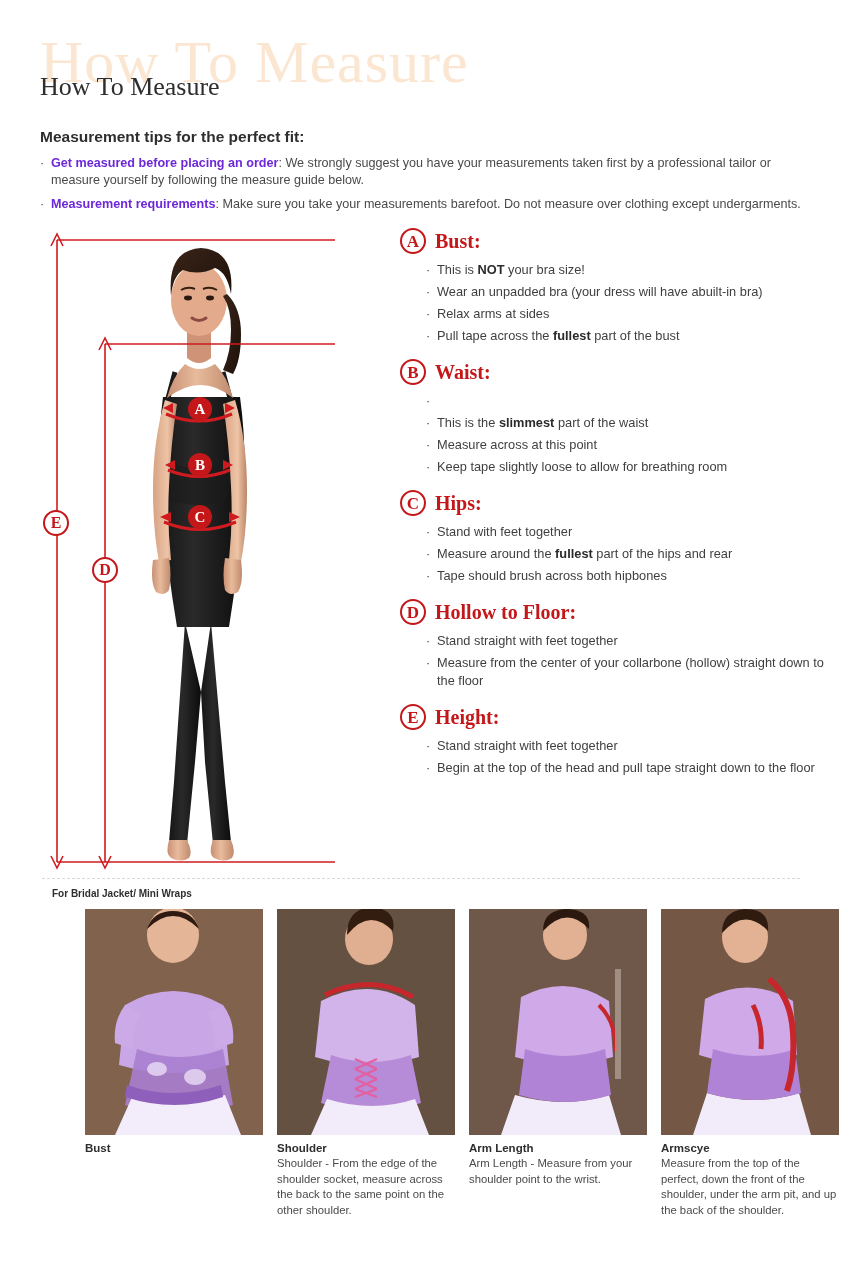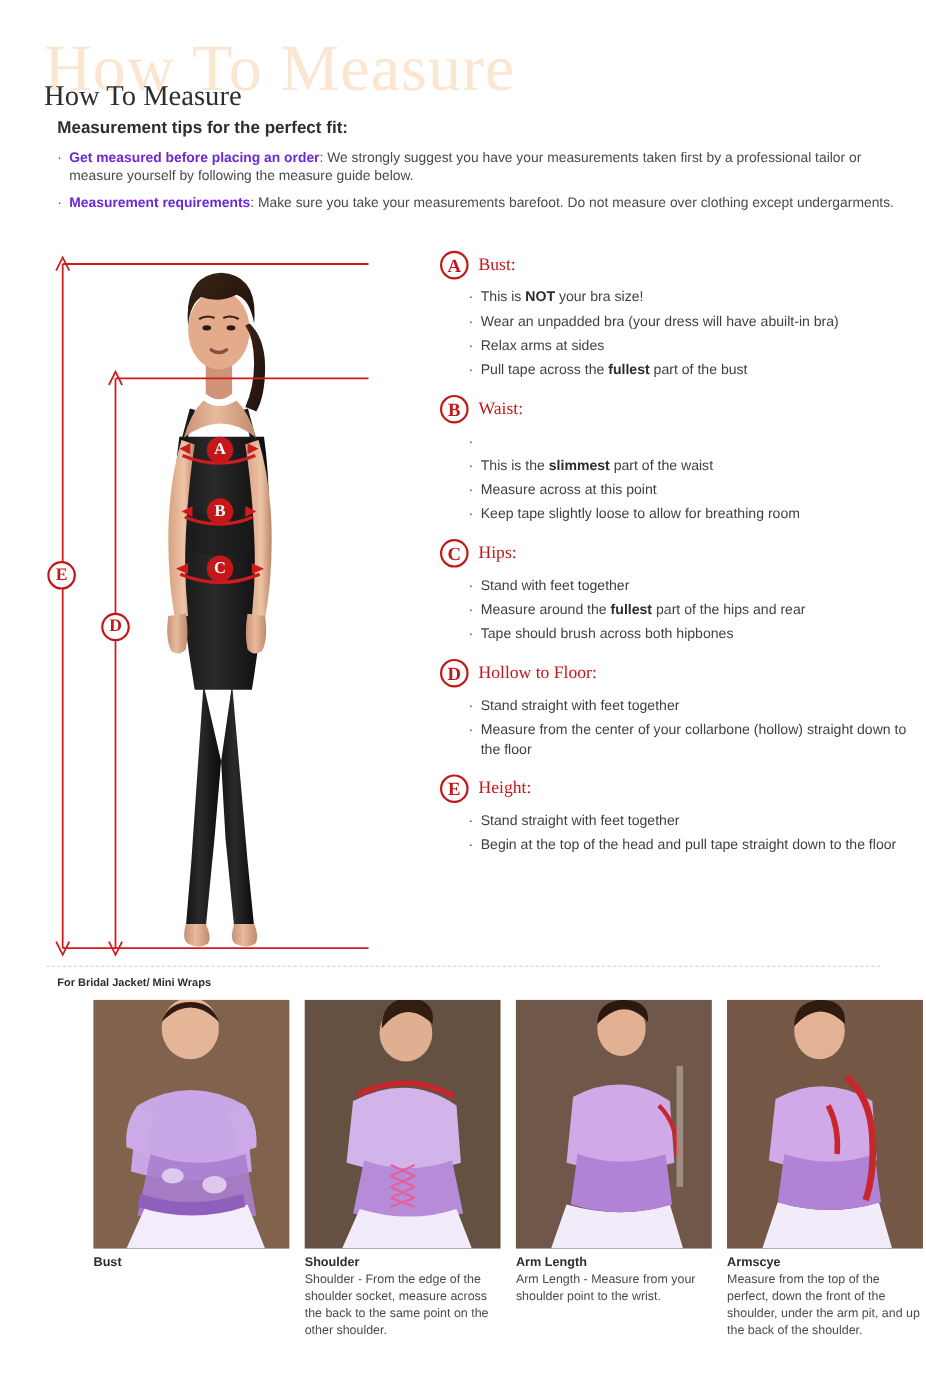--- a/index.html
+++ b/index.html
@@ -38,23 +38,22 @@
     font-family: "Liberation Serif", serif;
     font-size: 26px;
     color: #2e2e2e;
     white-space: nowrap;
   }
 
   
   .tips {
     position: absolute;
     left: 40px;
-    top: 108px;
+    top: 128px;
     width: 770px;
-    margin-left: 12px;
   }
   .tips-head {
     font-size: 15.5px;
     font-weight: bold;
     color: #2e2e2e;
     margin-bottom: 9px;
   }
   .tip-row {
     display: flex;
     font-size: 12.6px;
@@ -111,23 +110,23 @@
     font-weight: bold;
     display: flex;
     align-items: center;
     justify-content: center;
     margin-right: 9px;
     flex: 0 0 26px;
     line-height: 1;
   }
   .sec-title {
     font-family: "Liberation Serif", serif;
-    font-size: 16px;
+    font-size: 20px;
     color: #c3171a;
-    font-weight: normal;
+    font-weight: bold;
   }
   .sec-item {
     display: flex;
     font-size: 12.8px;
     line-height: 18px;
     color: #3f3f3f;
     margin: 0 0 4px 26px;
   }
   .sec-item .b { width: 11px; flex: 0 0 11px; }
   .sec-item b { font-weight: bold; color: #2b2b2b; }

